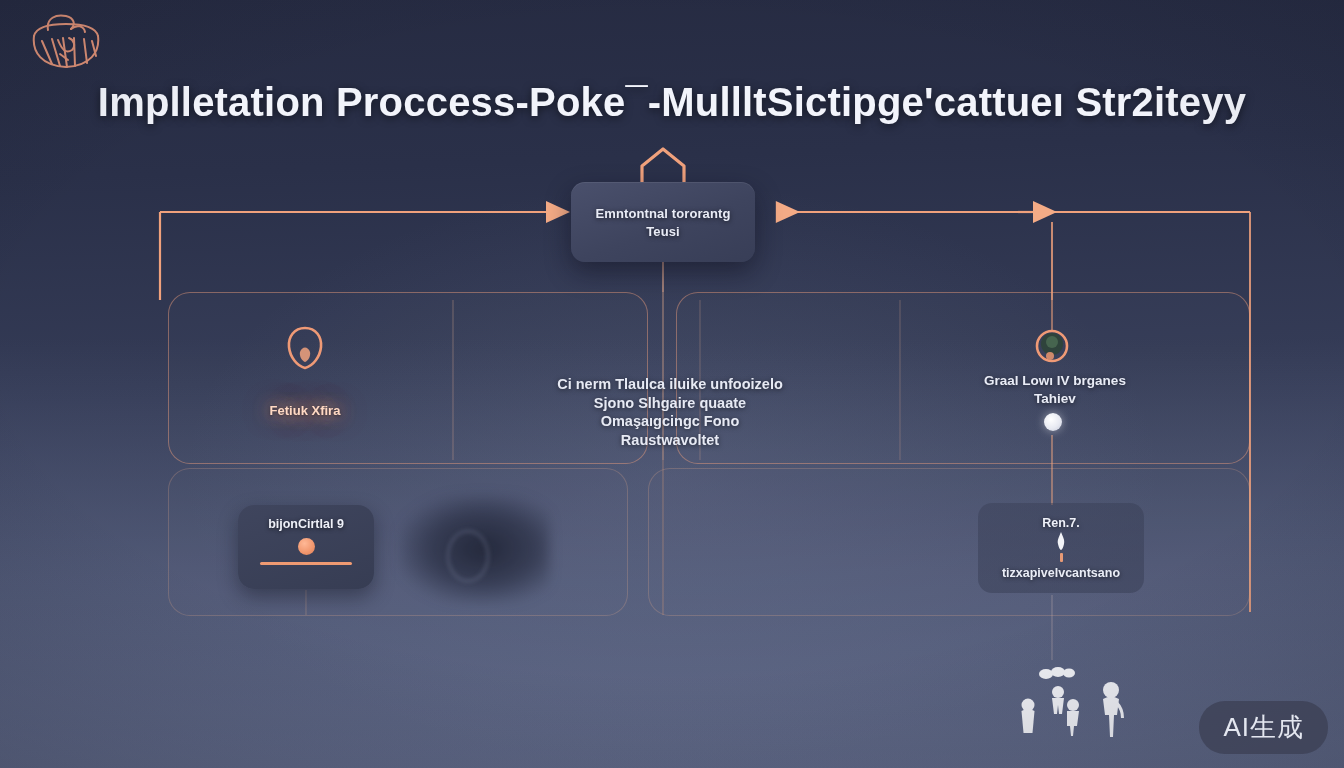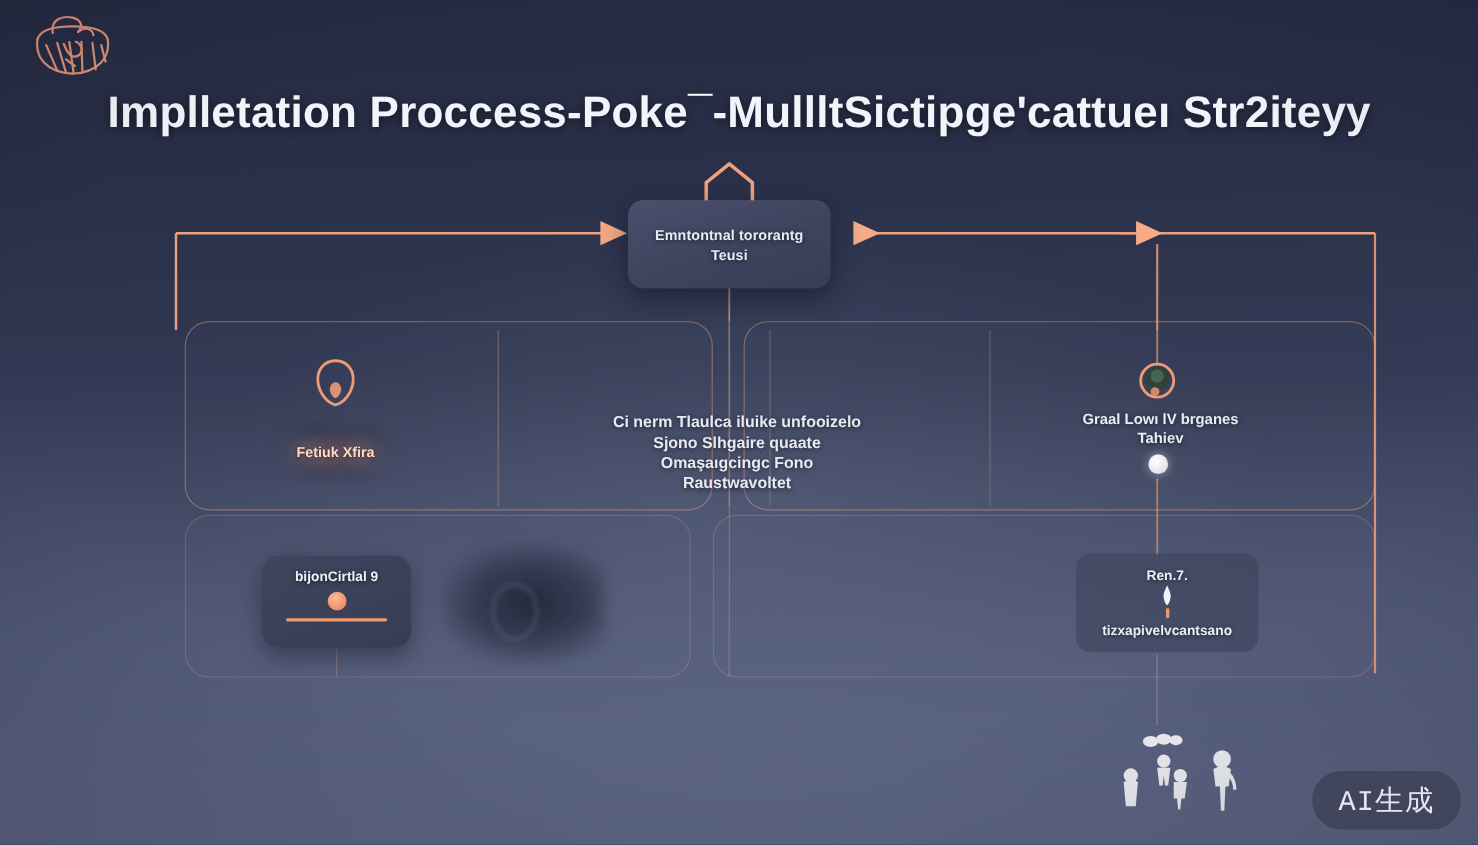--- a/index.html
+++ b/index.html
@@ -141,21 +141,21 @@
 
   
   #people { position:absolute; left:1008px; top:660px; width:130px; height:80px; }
 
   
   #wm {
     position:absolute; right:16px; bottom:14px;
     padding:9px 24px; border-radius:26px;
     background:rgba(60,64,84,.78);
     color:#e4e7f0; font-size:26px; letter-spacing:1px;
-    font-family:Liberation Mono, monospace;
+    font-family:Liberation Sans, sans-serif;
   }
 </style>
 </head>
 <body>
 
 <div id="stage">
 
   <div id="wash"></div>
 
   <svg id="wires" viewBox="0 0 1344 768" width="1344" height="768">

